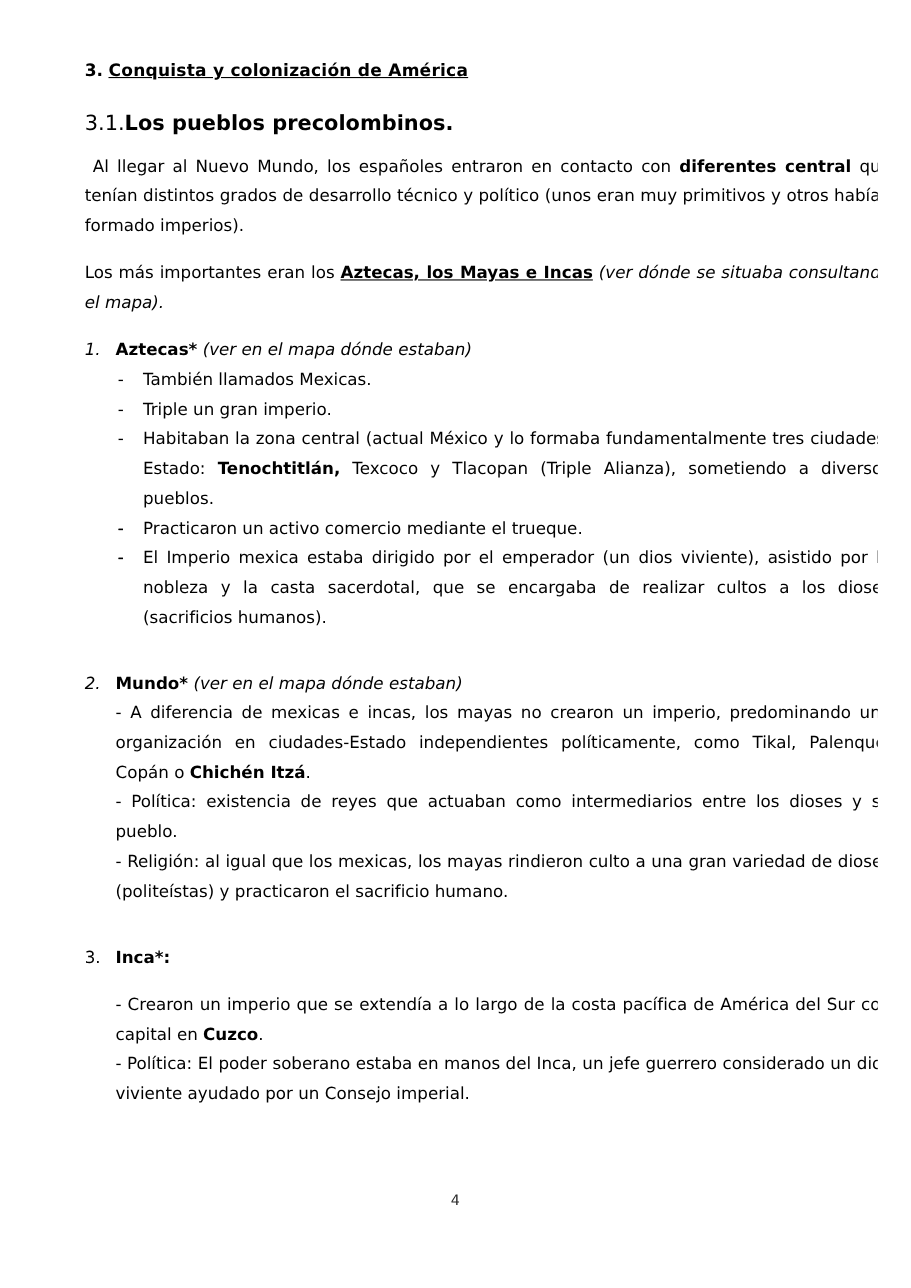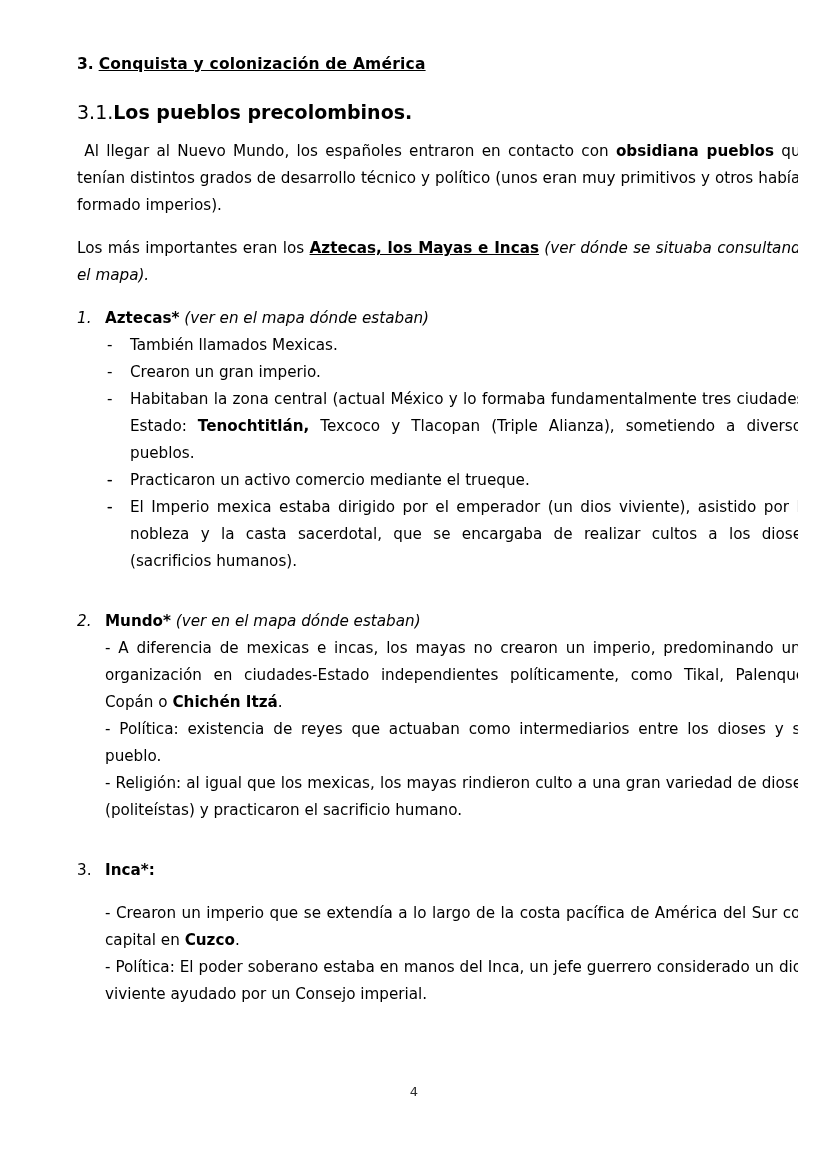--- a/index.html
+++ b/index.html
@@ -131,36 +131,36 @@
 
     <div class="h-section">
       <span class="num">3.</span>
       <span class="ttl">Conquista y colonización de América</span>
     </div>
 
     <div class="h-sub">
       <span class="num">3.1.</span><span class="ttl">Los pueblos precolombinos.</span>
     </div>
 
-    <p class="para"><span class="lead-space"> Al llegar al Nuevo Mundo, los españoles entraron en contacto con </span><b>obsidiana pueblos</b><span> que tenían distintos grados de desarrollo técnico y político (unos eran muy primitivos y otros habían formado imperios).</span></p>
+    <p class="para"><span class="lead-space"> Al llegar al Nuevo Mundo, los españoles entraron en contacto con </span><b>diferentes central</b><span> que tenían distintos grados de desarrollo técnico y político (unos eran muy primitivos y otros habían formado imperios).</span></p>
 
     <p class="para"><span>Los más importantes eran los </span><span class="bu">Aztecas, los Mayas e Incas</span><i> (ver dónde se situaba consultando el mapa).</i></p>
 
     <div class="group-head">
       <span class="gnum">1.</span><span class="gname">Aztecas*</span><span class="gnote"> (ver en el mapa dónde estaban)</span>
     </div>
 
     <ul class="dash-list">
       <li>
         <span class="mark">-</span>
         <span>También llamados Mexicas.</span>
       </li>
       <li>
         <span class="mark">-</span>
-        <span>Crearon un gran imperio.</span>
+        <span>Triple un gran imperio.</span>
       </li>
       <li>
         <span class="mark">-</span>
         <span> Habitaban la zona central (actual México y lo formaba fundamentalmente tres ciudades-Estado: </span><b>Tenochtitlán,</b><span> Texcoco y Tlacopan (Triple Alianza), sometiendo a diversos pueblos.</span>
       </li>
       <li>
         <span class="mark">-</span>
       </li>
       <li>
         <span class="mark">-</span>

